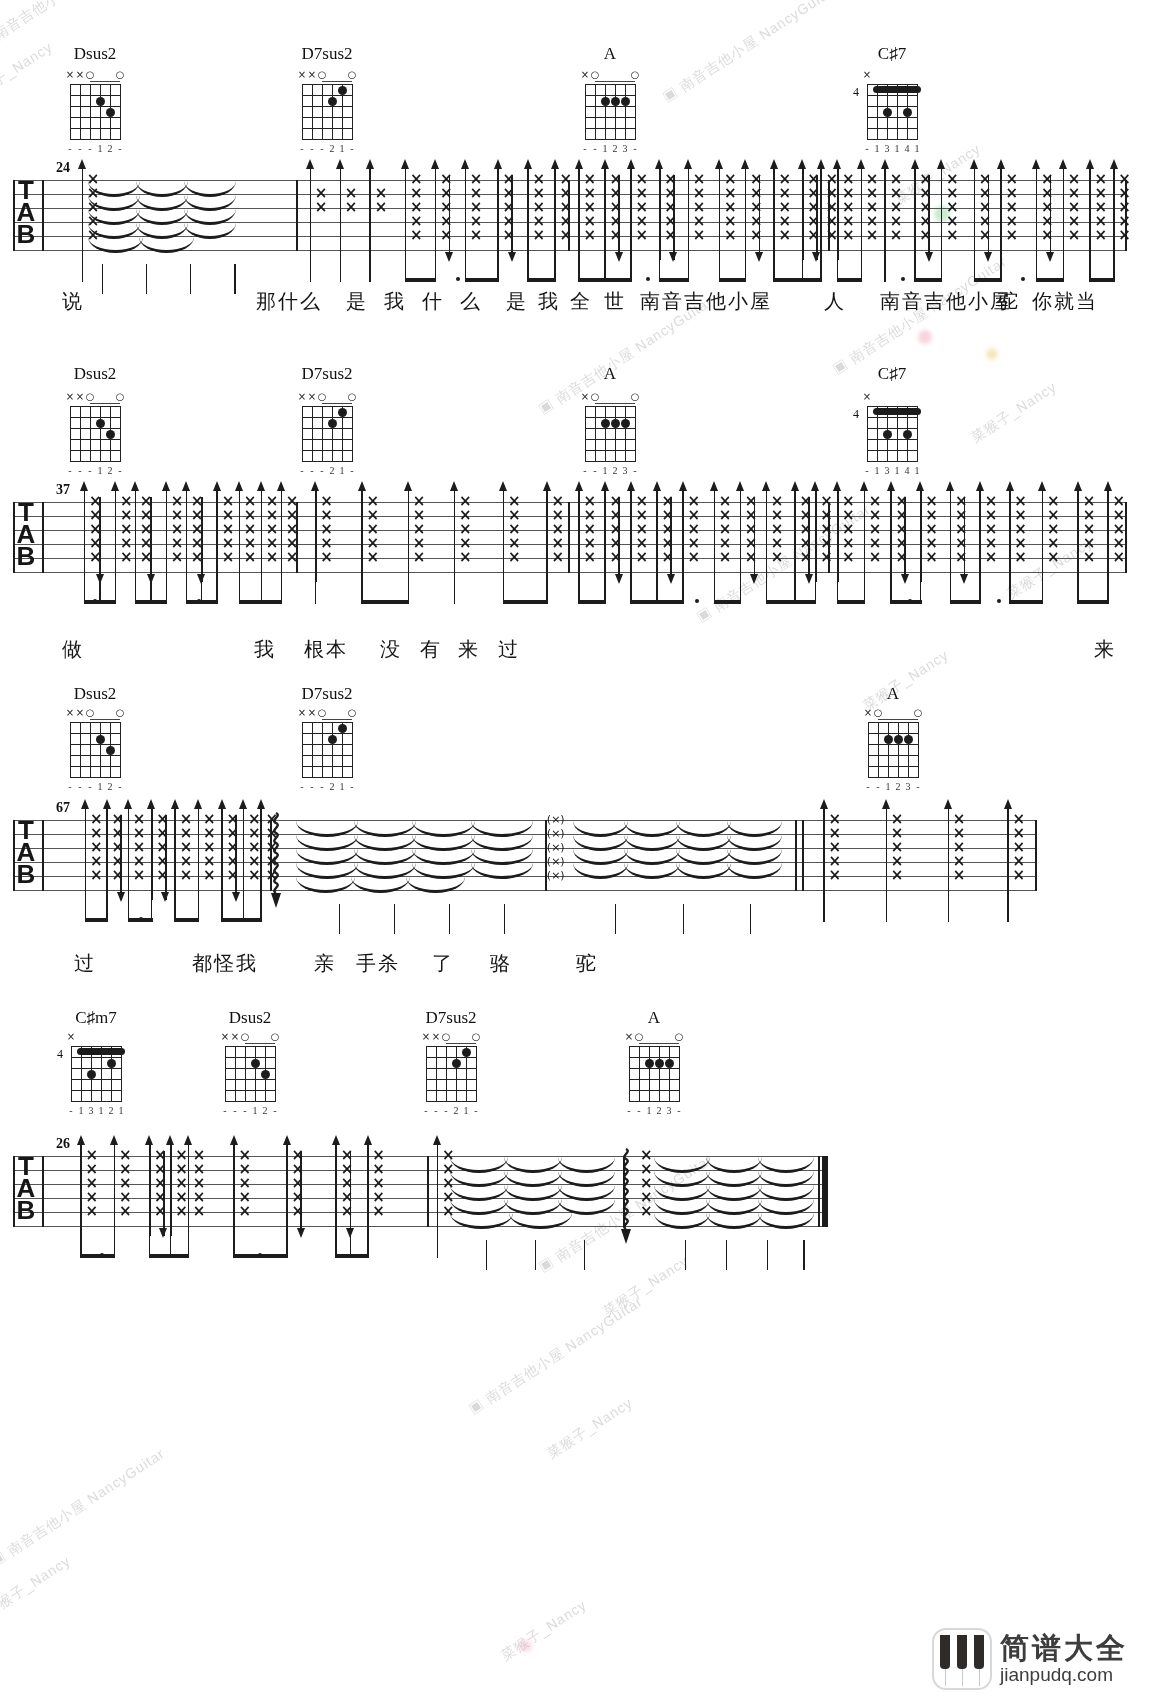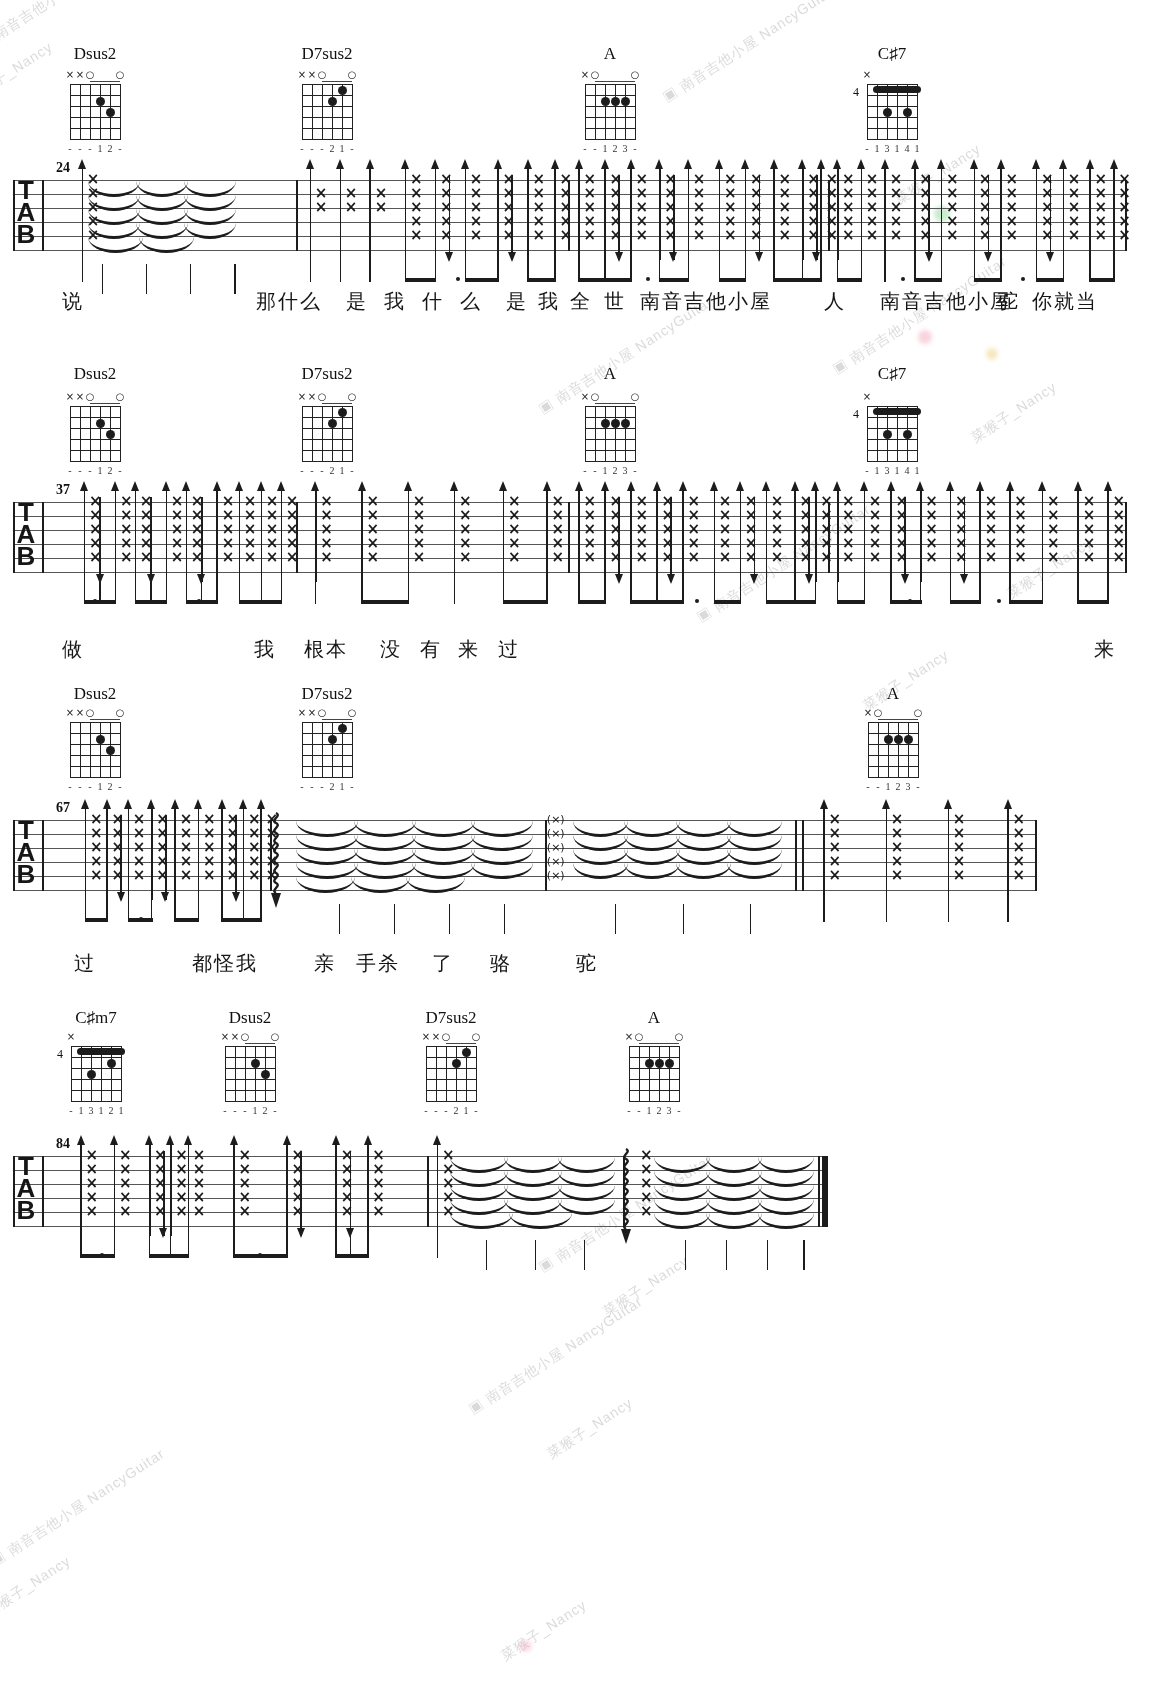--- a/index.html
+++ b/index.html
@@ -1212,21 +1212,21 @@
       <div class="stem" style="left: 885.5px; top: 891px; height: 31px;"></div>
       <div class="stem" style="left: 947.6px; top: 891px; height: 31px;"></div>
       <div class="stem" style="left: 1007.4px; top: 891px; height: 31px;"></div>
       <div class="lyric" style="left: 74px; top: 950px;">过</div>
       <div class="lyric" style="left: 192px; top: 950px;">都怪我</div>
       <div class="lyric" style="left: 314px; top: 950px;">亲</div>
       <div class="lyric" style="left: 356px; top: 950px;">手杀</div>
       <div class="lyric" style="left: 432px; top: 950px;">了</div>
       <div class="lyric" style="left: 490px; top: 950px;">骆</div>
       <div class="lyric" style="left: 576px; top: 950px;">驼</div>
-      <div class="mnum" style="left: 42px; top: 1136px; width: 28px; text-align: right;">84</div>
+      <div class="mnum" style="left: 42px; top: 1136px; width: 28px; text-align: right;">26</div>
       <div class="staffline" style="left: 13px; top: 1156px; width: 815px;"></div>
       <div class="staffline" style="left: 13px; top: 1170px; width: 815px;"></div>
       <div class="staffline" style="left: 13px; top: 1184px; width: 815px;"></div>
       <div class="staffline" style="left: 13px; top: 1198px; width: 815px;"></div>
       <div class="staffline" style="left: 13px; top: 1212px; width: 815px;"></div>
       <div class="staffline" style="left: 13px; top: 1226px; width: 815px;"></div>
       <div class="tabletter" style="top: 1153px;">T</div>
       <div class="tabletter" style="top: 1175px;">A</div>
       <div class="tabletter" style="top: 1197px;">B</div>
       <div class="vline" style="left: 13px; top: 1156px; height: 71px;"></div>
@@ -1471,13 +1471,24 @@
       <div class="arc" style="left: 653.8px; top: 1213px; width: 55.9333px; height: 13px;"></div>
       <div class="arc" style="left: 705.733px; top: 1213px; width: 55.9333px; height: 13px;"></div>
       <div class="arc" style="left: 757.667px; top: 1213px; width: 55.9333px; height: 13px;"></div>
       <div class="stem" style="left: 684.5px; top: 1240px; height: 30px;"></div>
       <div class="stem" style="left: 725.5px; top: 1240px; height: 30px;"></div>
       <div class="stem" style="left: 766.5px; top: 1240px; height: 30px;"></div>
       <div class="stem" style="left: 803.4px; top: 1240px; height: 30px;"></div>
     </div>
 
 
+  <div class="brand">
+    <div class="brand-icon">
+        <i></i>
+        <i></i>
+        <i></i>
+      </div>
+    <div class="brand-text">
+      <div class="brand-cn">简谱大全</div>
+      <div class="brand-en">jianpudq.com</div>
+    </div>
+  </div>
 </div>
 
 </body></html>

